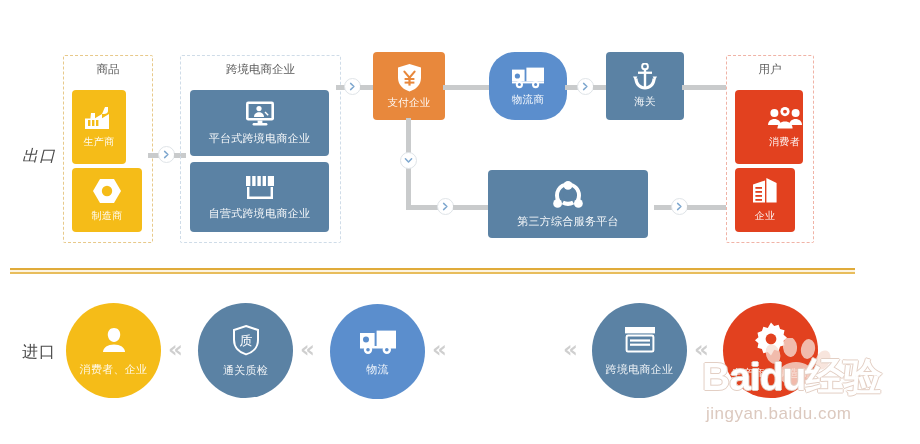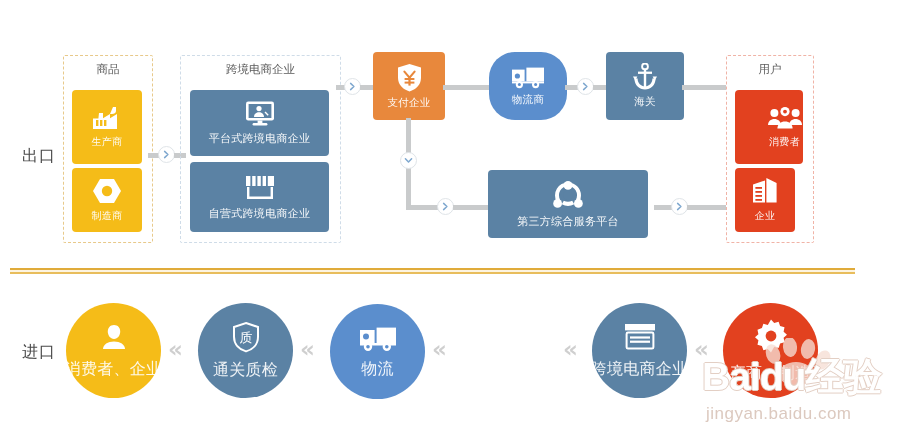--- a/index.html
+++ b/index.html
@@ -103,21 +103,21 @@
   .circle {
     position:absolute;
     border-radius:50%;
     display:flex;
     flex-direction:column;
     align-items:center;
     justify-content:center;
     color:#fff;
   }
   .circle .clbl {
-    font-size:16px;
+    font-size:11px;
     color:#ffffffe6;
     margin-top:3px;
     white-space:nowrap;
     letter-spacing:.3px;
   }
   .chev {
     position:absolute;
     color:#cfcfcf;
     font-size:23px;
     font-weight:700;
@@ -149,27 +149,27 @@
     white-space:nowrap;
     font-family:"Liberation Sans",sans-serif;
   }
   .wm-paw { left:760px; top:338px; opacity:.85; }
 </style>
 </head>
 <body>
 
 <div id="stage">
 
-  <div class="side-label" style="left:22px; top:146px;">出口</div>
+  <div class="side-label" style="left:22px; top:146px;font-style:italic;">出口</div>
 
   <div class="group-box" style="left:63px; top:55px; width:88px; height:186px;">
     <div class="group-title">商品</div>
   </div>
 
-  <div class="tile c-yellow small" style="left:72px; top:90px; width:70px; height:74px;">
+  <div class="tile c-yellow small" style="left:72px; top:90px; width:54px; height:74px;">
     <span class="ico">
       <svg width="32" height="26" viewBox="0 0 32 26">
         <path d="M2 24h24V9l-7 4.2V9l-7 4.2V8H8l-.6 5.5H2z" fill="#fff"></path>
         <path d="M19 9 L22 2 L25 2 L25 6 C25 8 23 9 21 9 Z" fill="#fff"></path>
         <rect x="5" y="15" width="2.4" height="6" fill="#f5bc18"></rect>
         <rect x="9" y="15" width="2.4" height="6" fill="#f5bc18"></rect>
         <rect x="13" y="15" width="2.4" height="6" fill="#f5bc18"></rect>
       </svg>
     </span>
     <span class="lbl">生产商</span>

